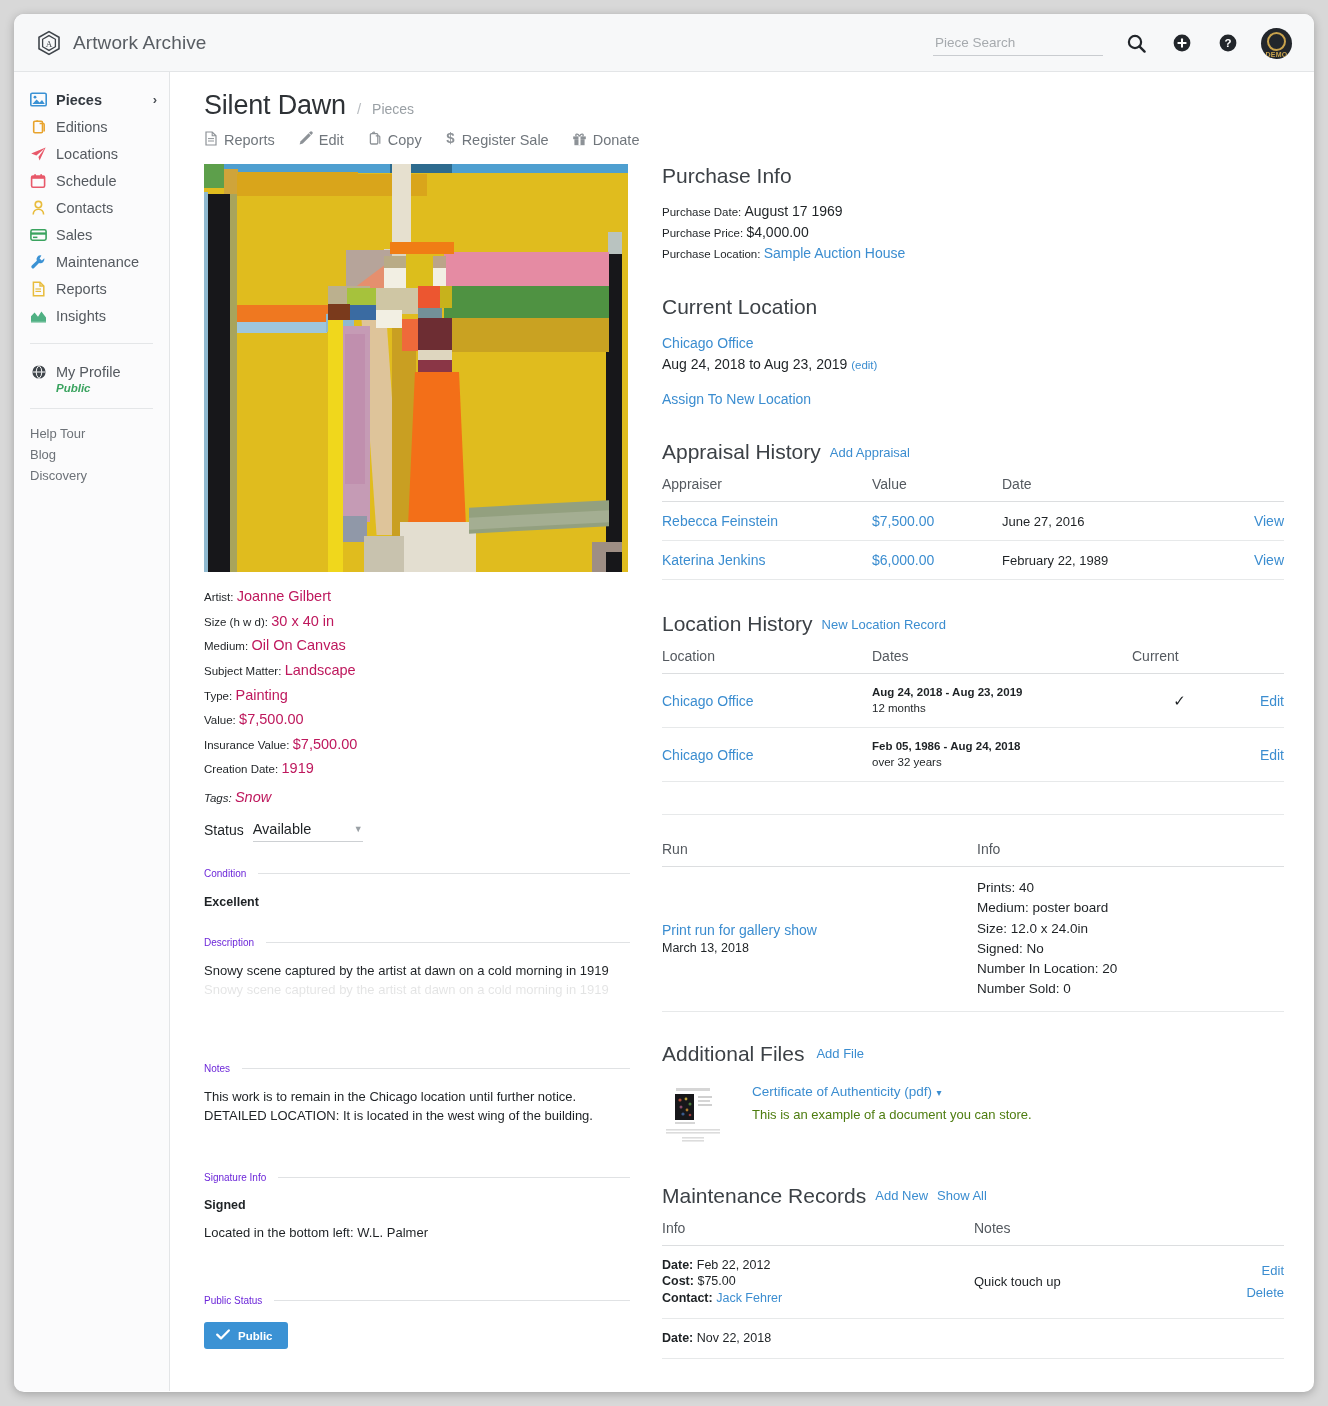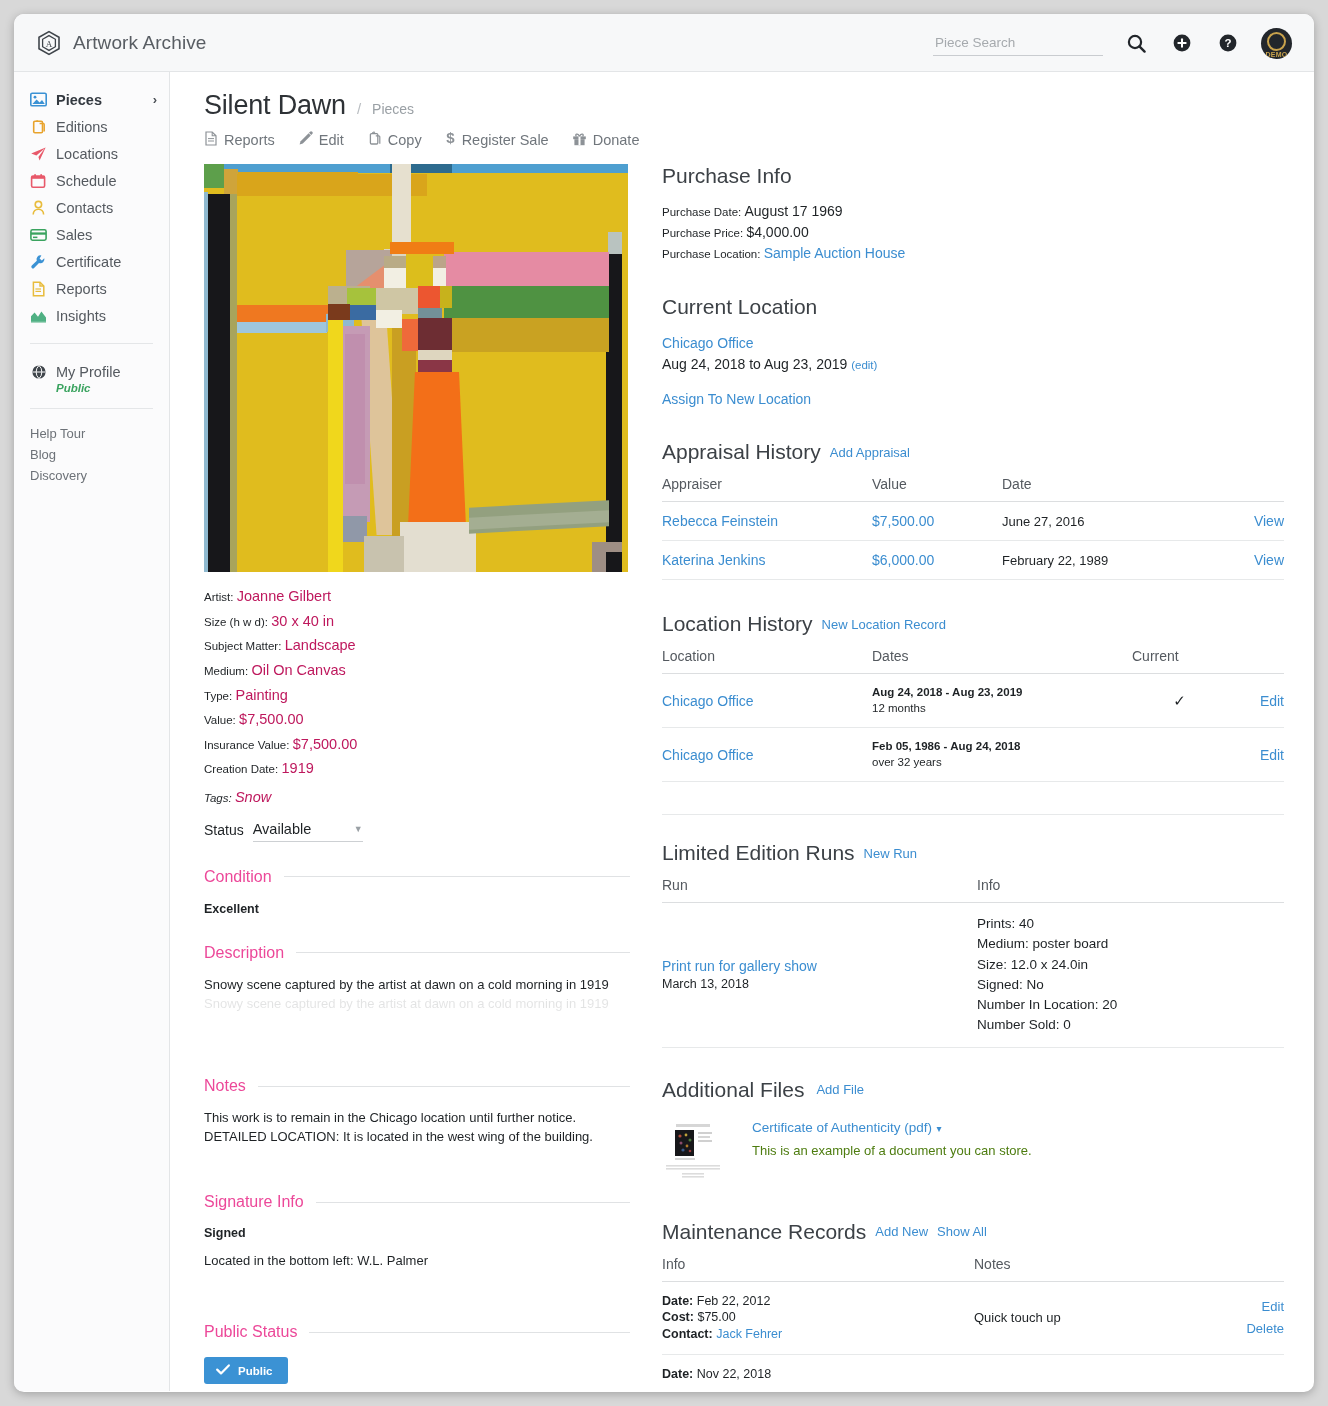--- a/index.html
+++ b/index.html
@@ -83,21 +83,21 @@
   .status-lbl { font-size:14px; color:#1e2225; }
   .select-fake {
     width:110px; border-bottom:1px solid #cdd0d3; padding:2px 0 4px 0;
     font-size:14.5px; color:#1e2225; display:flex; justify-content:space-between; align-items:center;
     cursor:pointer;
   }
   .select-caret { color:#9aa0a5; font-size:9px; }
 
   .sec { margin-top:26px; }
   .sec-head { display:flex; align-items:center; gap:12px; }
-  .sec-title { font-size:16px; color:#ec4899; white-space:nowrap; }
+  .sec-title { font-size:10px; color:#6d28d9; white-space:nowrap; }
   .sec-rule { flex:1; height:1px; background:#e0e2e4; }
   .sec-body { margin-top:14px; font-size:13px; color:#1e2225; line-height:1.45; }
   .sec-body.bold { font-weight:bold; font-size:12.5px; }
   .faded { opacity:.12; }
 
   .pub-btn {
     display:inline-flex; align-items:center; gap:8px;
     background:#3b92d4; color:#fff; border-radius:3px;
     padding:7px 15px 7px 12px; font-size:11.5px; font-weight:bold; cursor:pointer;
   }
@@ -245,21 +245,21 @@
         </span>
         <span>Sales</span>
       </div>
 
       <div class="nav-item">
         <span class="nav-ico">
           <svg width="17" height="16" viewBox="0 0 17 16">
             <path d="M11.4 1.4 a4 4 0 0 0 -4.6 5.4 L1.8 11.6 a1.6 1.6 0 0 0 2.3 2.3 L9 9 a4 4 0 0 0 5.3 -4.8 L11.8 6.6 L9.6 4.5 Z" fill="#3b92d4"></path>
           </svg>
         </span>
-        <span>Certificate</span>
+        <span>Maintenance</span>
       </div>
 
       <div class="nav-item">
         <span class="nav-ico">
           <svg width="17" height="16" viewBox="0 0 17 16">
             <path d="M3.4 1.2 h6.6 l3.8 3.8 v9.8 h-10.4 z" fill="none" stroke="#e8bc3c" stroke-width="1.5"></path>
             <path d="M10 1.2 v3.8 h3.8" fill="none" stroke="#e8bc3c" stroke-width="1.4"></path>
             <line x1="5.4" y1="8" x2="11" y2="8" stroke="#e8bc3c" stroke-width="1.2"></line>
             <line x1="5.4" y1="10.4" x2="11" y2="10.4" stroke="#e8bc3c" stroke-width="1.2"></line>
           </svg>
@@ -441,26 +441,26 @@
           <div class="meta">
             <div class="meta-row">
               <span class="k">Artist:</span>
               <span class="v lnk">Joanne Gilbert</span>
             </div>
             <div class="meta-row">
               <span class="k">Size (h w d):</span>
               <span class="v">30 x 40 in</span>
             </div>
             <div class="meta-row">
+              <span class="k">Medium:</span>
+              <span class="v">Oil On Canvas</span>
+            </div>
+            <div class="meta-row">
               <span class="k">Subject Matter:</span>
               <span class="v">Landscape</span>
-            </div>
-            <div class="meta-row">
-              <span class="k">Medium:</span>
-              <span class="v">Oil On Canvas</span>
             </div>
             <div class="meta-row">
               <span class="k">Type:</span>
               <span class="v">Painting</span>
             </div>
             <div class="meta-row">
               <span class="k">Value:</span>
               <span class="v">$7,500.00</span>
             </div>
             <div class="meta-row">
@@ -646,24 +646,20 @@
                   <td class="center"><span></span></td>
                   <td class="t-right"><span class="lnk" style="font-size:14px">Edit</span></td>
                 </tr>
               </tbody>
             </table>
           </div>
 
           <div class="divider-lg"></div>
 
           <div style="margin-top:26px">
-            <div class="sec-head" style="gap:9px">
-              <span class="rsec-title">Limited Edition Runs</span>
-              <span class="lnk rsec-title-sm">New Run</span>
-            </div>
             <table class="t">
               <thead>
                 <tr>
                   <th style="width:315px">Run</th>
                   <th>Info</th>
                 </tr>
               </thead>
               <tbody>
                 <tr>
                   <td style="vertical-align:middle">

